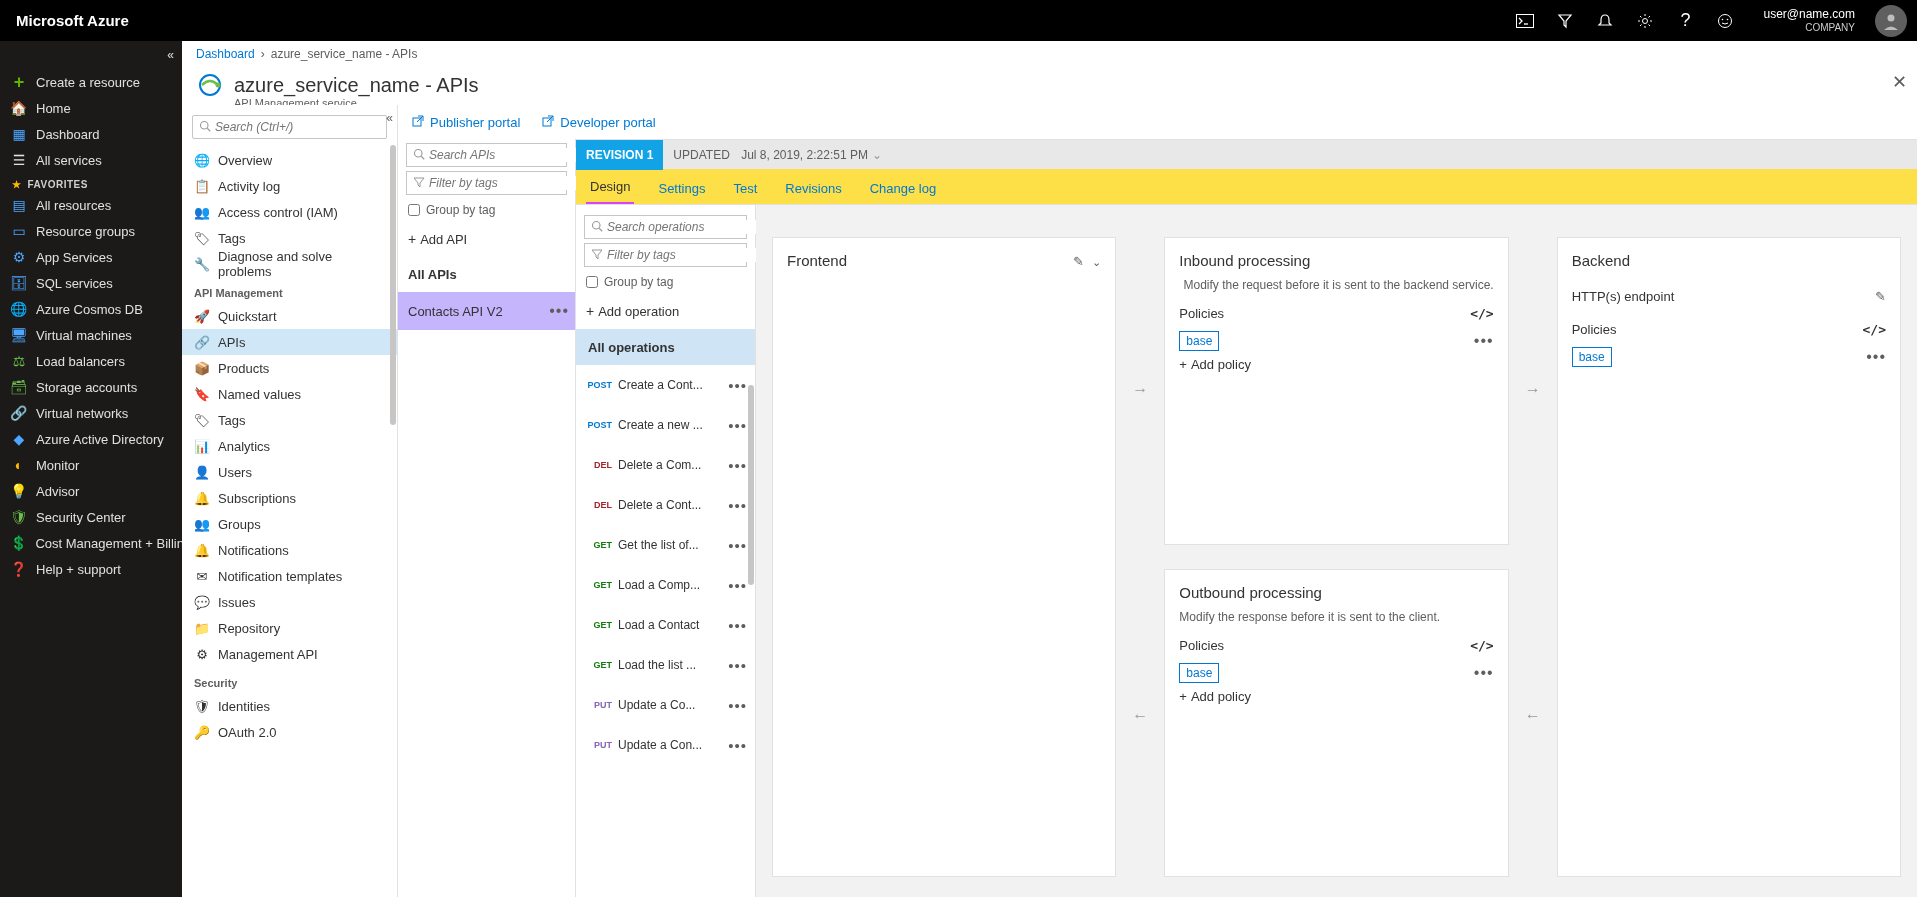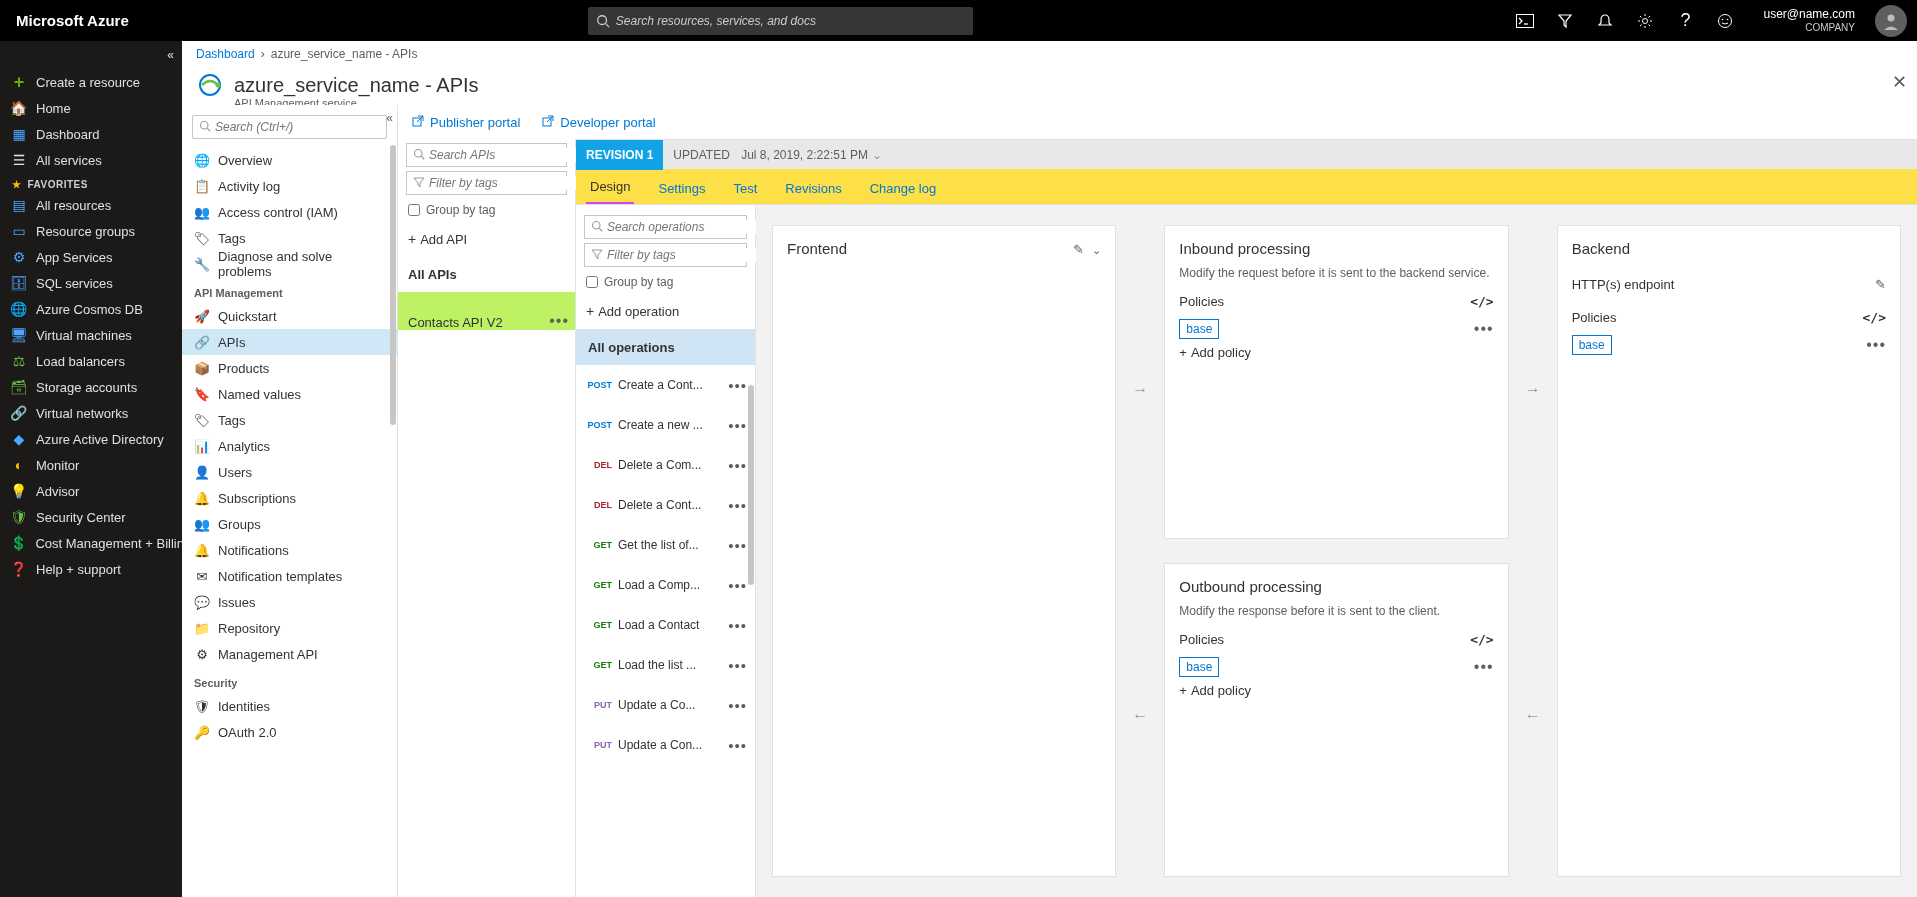--- a/index.html
+++ b/index.html
@@ -65,21 +65,21 @@
 .apicol .searchbox, .opcol .searchbox { margin: 4px 8px; height: 24px; border:1px solid #c8c6c4; display:flex; align-items:center; padding:0 6px; }
 .apicol .searchbox input, .opcol .searchbox input { border:none; outline:none; flex:1; font-size:12px; font-style:italic; margin-left:4px; }
 .apicol .filterbox, .opcol .filterbox { margin: 0 8px 4px 8px; height: 24px; border:1px solid #c8c6c4; display:flex; align-items:center; padding:0 6px; }
 .apicol .filterbox input, .opcol .filterbox input { border:none; outline:none; flex:1; font-size:12px; font-style:italic; margin-left:4px; }
 .groupchk { display:flex; align-items:center; gap:6px; padding: 4px 10px; font-size:12px; color:#605e5c; }
 .groupchk input { width:12px; height:12px; }
 .addlink { display:flex; align-items:center; gap:4px; padding: 10px 10px; font-size:13px; color:#333; cursor:pointer; }
 .addlink .plus { font-size:14px; color:#333; }
 .allapis { font-weight:700; font-size:13px; padding: 10px 10px; }
 .apilist-item { height: 38px; display:flex; align-items:center; padding: 0 10px; cursor:pointer; position:relative; font-size:13px; }
-.apilist-item.active { background:#bef264;align-items:flex-end; }
+.apilist-item.active { background:#c4b5fd; }
 .apilist-item .more { position:absolute; right:6px; font-size:16px; color:#605e5c; letter-spacing:1px; }
 
 
 .portalbar { height:34px; display:flex; align-items:center; gap:22px; padding: 0 14px; border-bottom:none; }
 .portalbar a { color:#0078d4; font-size:13px; text-decoration:none; display:flex; align-items:center; gap:6px;justify-content:center; }
 
 
 .designarea { flex:1; display:flex; flex-direction:column; min-width:0; background:#fde047; }
 
 .revbar { height:30px; background:#e8e8e8; display:flex; align-items:center; font-size:12px; border-top:1px solid #e1e1e1; }
@@ -101,21 +101,21 @@
 .opitem .verb.post { color:#0078d4; }
 .opitem .verb.get { color:#107c10; }
 .opitem .verb.del { color:#a4262c; }
 .opitem .verb.put { color:#8764b8; }
 .opitem .opname { flex:1; white-space:nowrap; overflow:hidden; text-overflow:ellipsis; }
 .opitem .more { font-size:15px; color:#605e5c; letter-spacing:1px; margin-left:4px; }
 .opcol-scroll-thumb { position:absolute; right:1px; top:180px; width:6px; height:200px; background:#c8c6c4; border-radius:3px; }
 
 
 .cardsarea { flex:1; background:#f2f2f2; padding:20px 16px; display:flex; gap:16px; overflow:auto; position:relative; }
-.colblock { flex:1; display:flex; flex-direction:column; gap:24px; min-width:0; }
+.colblock { flex:1; display:flex; flex-direction:column; gap:24px; min-width:0;margin-top:12px; }
 .card { background:#fff; border:1px solid #e1e1e1; padding:14px; display:flex; flex-direction:column; position:relative; min-height:120px; }
 .card.tall { flex:1; }
 .card h3 { font-size:15px; font-weight:400; margin-bottom:8px; display:flex; align-items:center; justify-content:space-between; }
 .card .desc { font-size:12px; color:#605e5c; line-height:1.4; margin-bottom:12px; }
 .card .policies-row { display:flex; align-items:center; justify-content:space-between; font-size:13px; margin-bottom:10px; }
 .card .basebox { display:inline-block; border:1px solid #0078d4; color:#0078d4; font-size:12px; padding:2px 6px; }
 .card .cardmore { font-size:16px; color:#605e5c; letter-spacing:1px; cursor:pointer; }
 .card .addpolicy { font-size:13px; color:#333; cursor:pointer; display:flex; align-items:center; gap:4px; margin-top:6px; }
 .card .pencil { font-size:13px; color:#605e5c; cursor:pointer; margin-left:6px; }
 .card .chev { font-size:11px; color:#605e5c; margin-left:4px; }
@@ -124,29 +124,20 @@
 .code-icon { font-family: monospace; font-size:13px; font-weight:700; }
 
 
 .svg { display:block; }
 </style>
 </head>
 <body>
 
 <div class="topbar">
   <div class="topbar-brand">Microsoft Azure</div>
-  <div class="topbar-search">
-    <span>
-      <svg class="svg" width="14" height="14" viewBox="0 0 16 16">
-          <circle cx="7" cy="7" r="5" stroke="#ccc" stroke-width="1.5" fill="none"></circle>
-          <line x1="11" y1="11" x2="15" y2="15" stroke="#ccc" stroke-width="1.5"></line>
-        </svg>
-    </span>
-    <input placeholder="Search resources, services, and docs" style="">
-  </div>
   <div class="topbar-icons">
     <div class="ticon">
       <svg width="18" height="14" viewBox="0 0 18 14">
           <rect x="0.5" y="0.5" width="17" height="13" stroke="#fff" fill="none"></rect>
           <path d="M3 4 L6 7 L3 10" stroke="#fff" fill="none" stroke-width="1.3"></path>
           <line x1="8" y1="10" x2="12" y2="10" stroke="#fff" stroke-width="1.3"></line>
         </svg>
     </div>
     <div class="ticon">
       <svg width="16" height="16" viewBox="0 0 16 16">
@@ -561,21 +552,21 @@
                     </h3>
                   </div>
                 </div>
 
                 <div class="arrowdivider">
                   <div class="arr">→</div>
                   <div class="arr">←</div>
                 </div>
 
                 <div class="colblock">
-                  <div class="card" style="flex:1;">
+                  <div class="card" style="flex:1;text-align:right;">
                     <h3>
                         <span>Inbound processing</span>
                       </h3>
                     <div class="desc">Modify the request before it is sent to the backend service.</div>
                     <div class="policies-row">
                       <span>Policies</span>
                       <span class="code-icon">&lt;/&gt;</span>
                     </div>
                     <div style="display:flex; justify-content:space-between; align-items:center;">
                       <span class="basebox">base</span>

